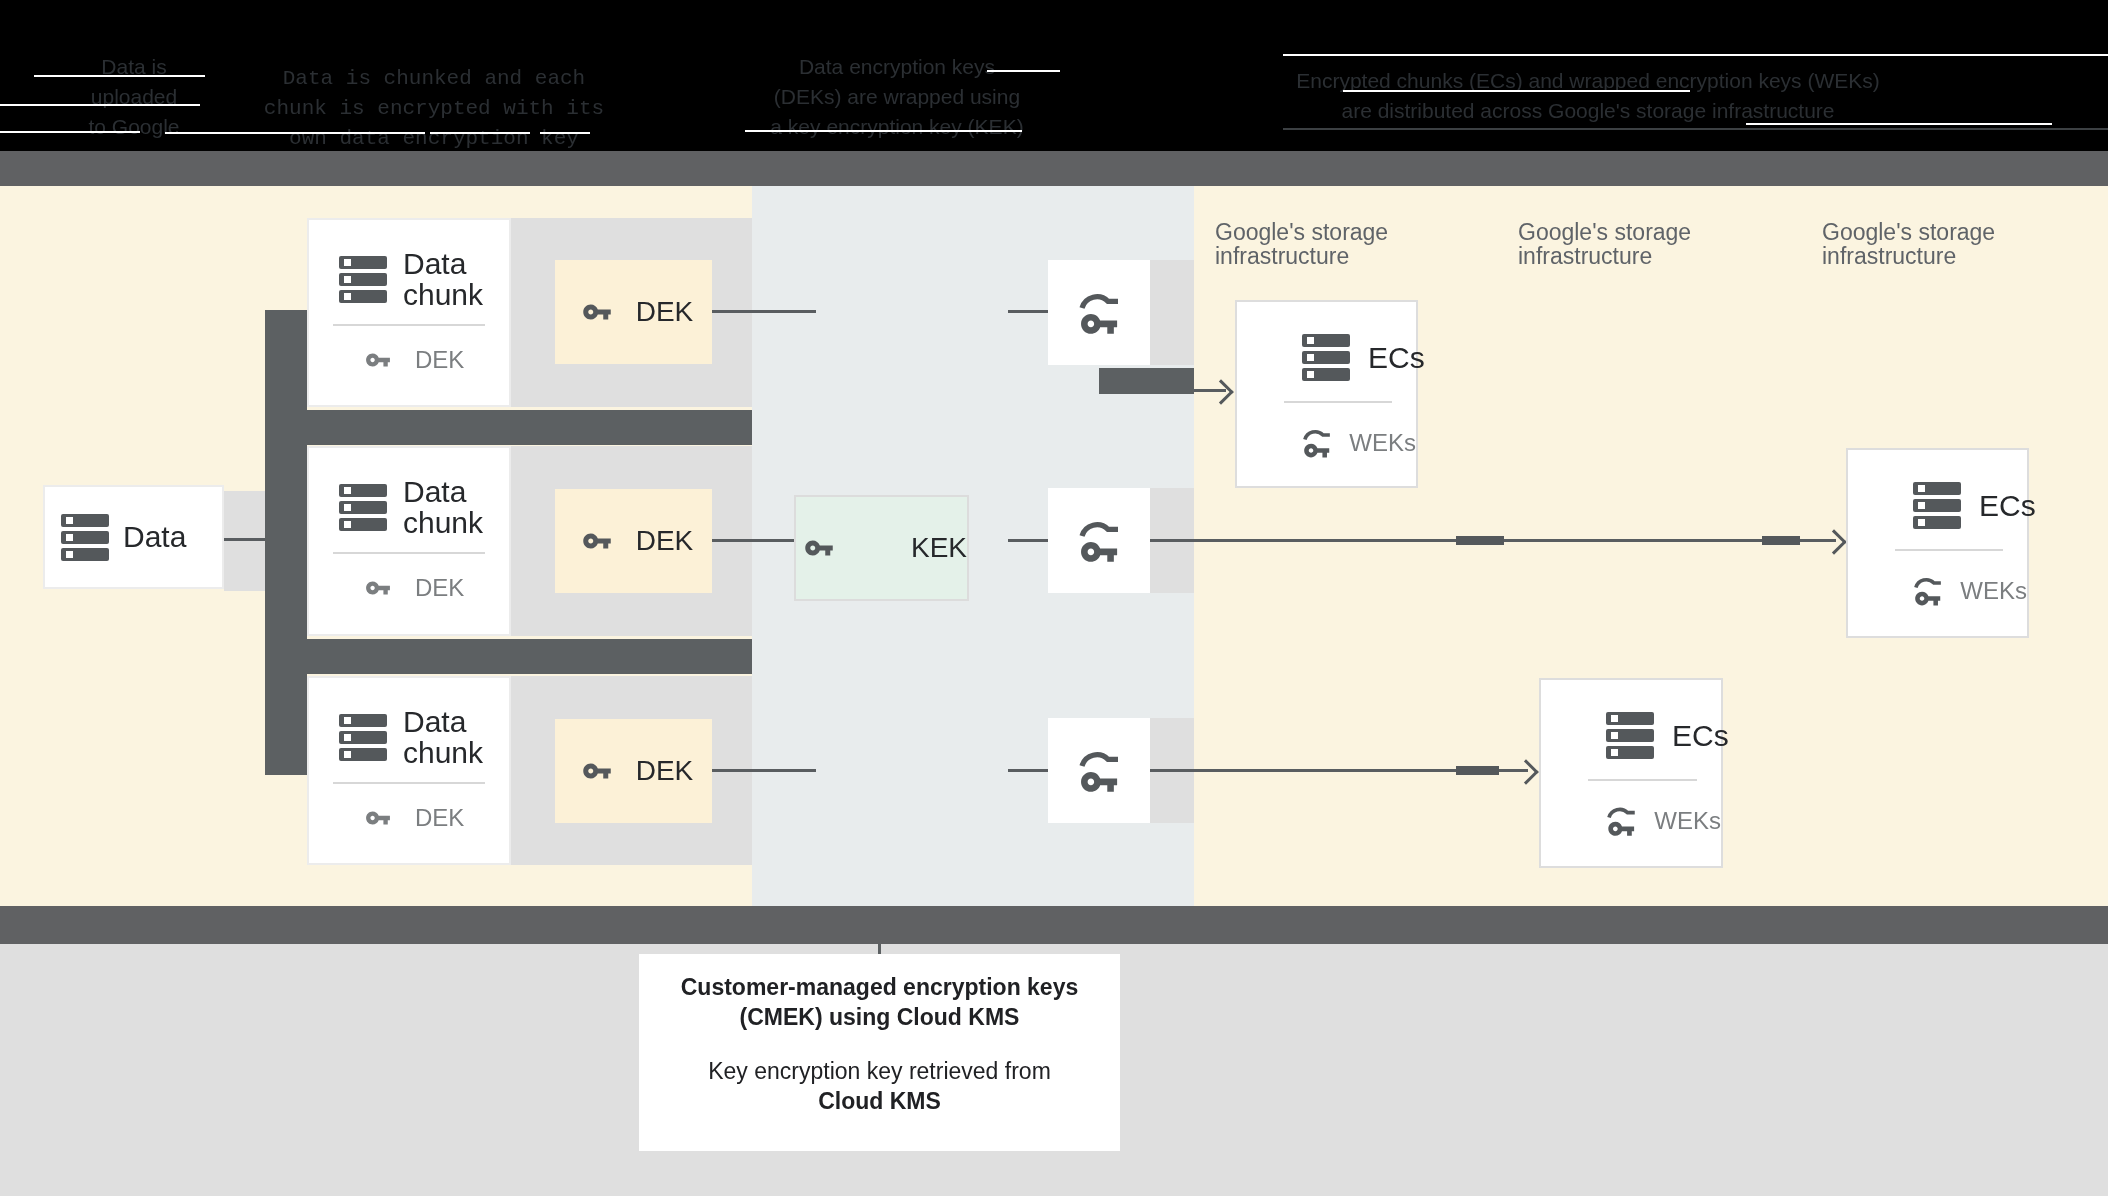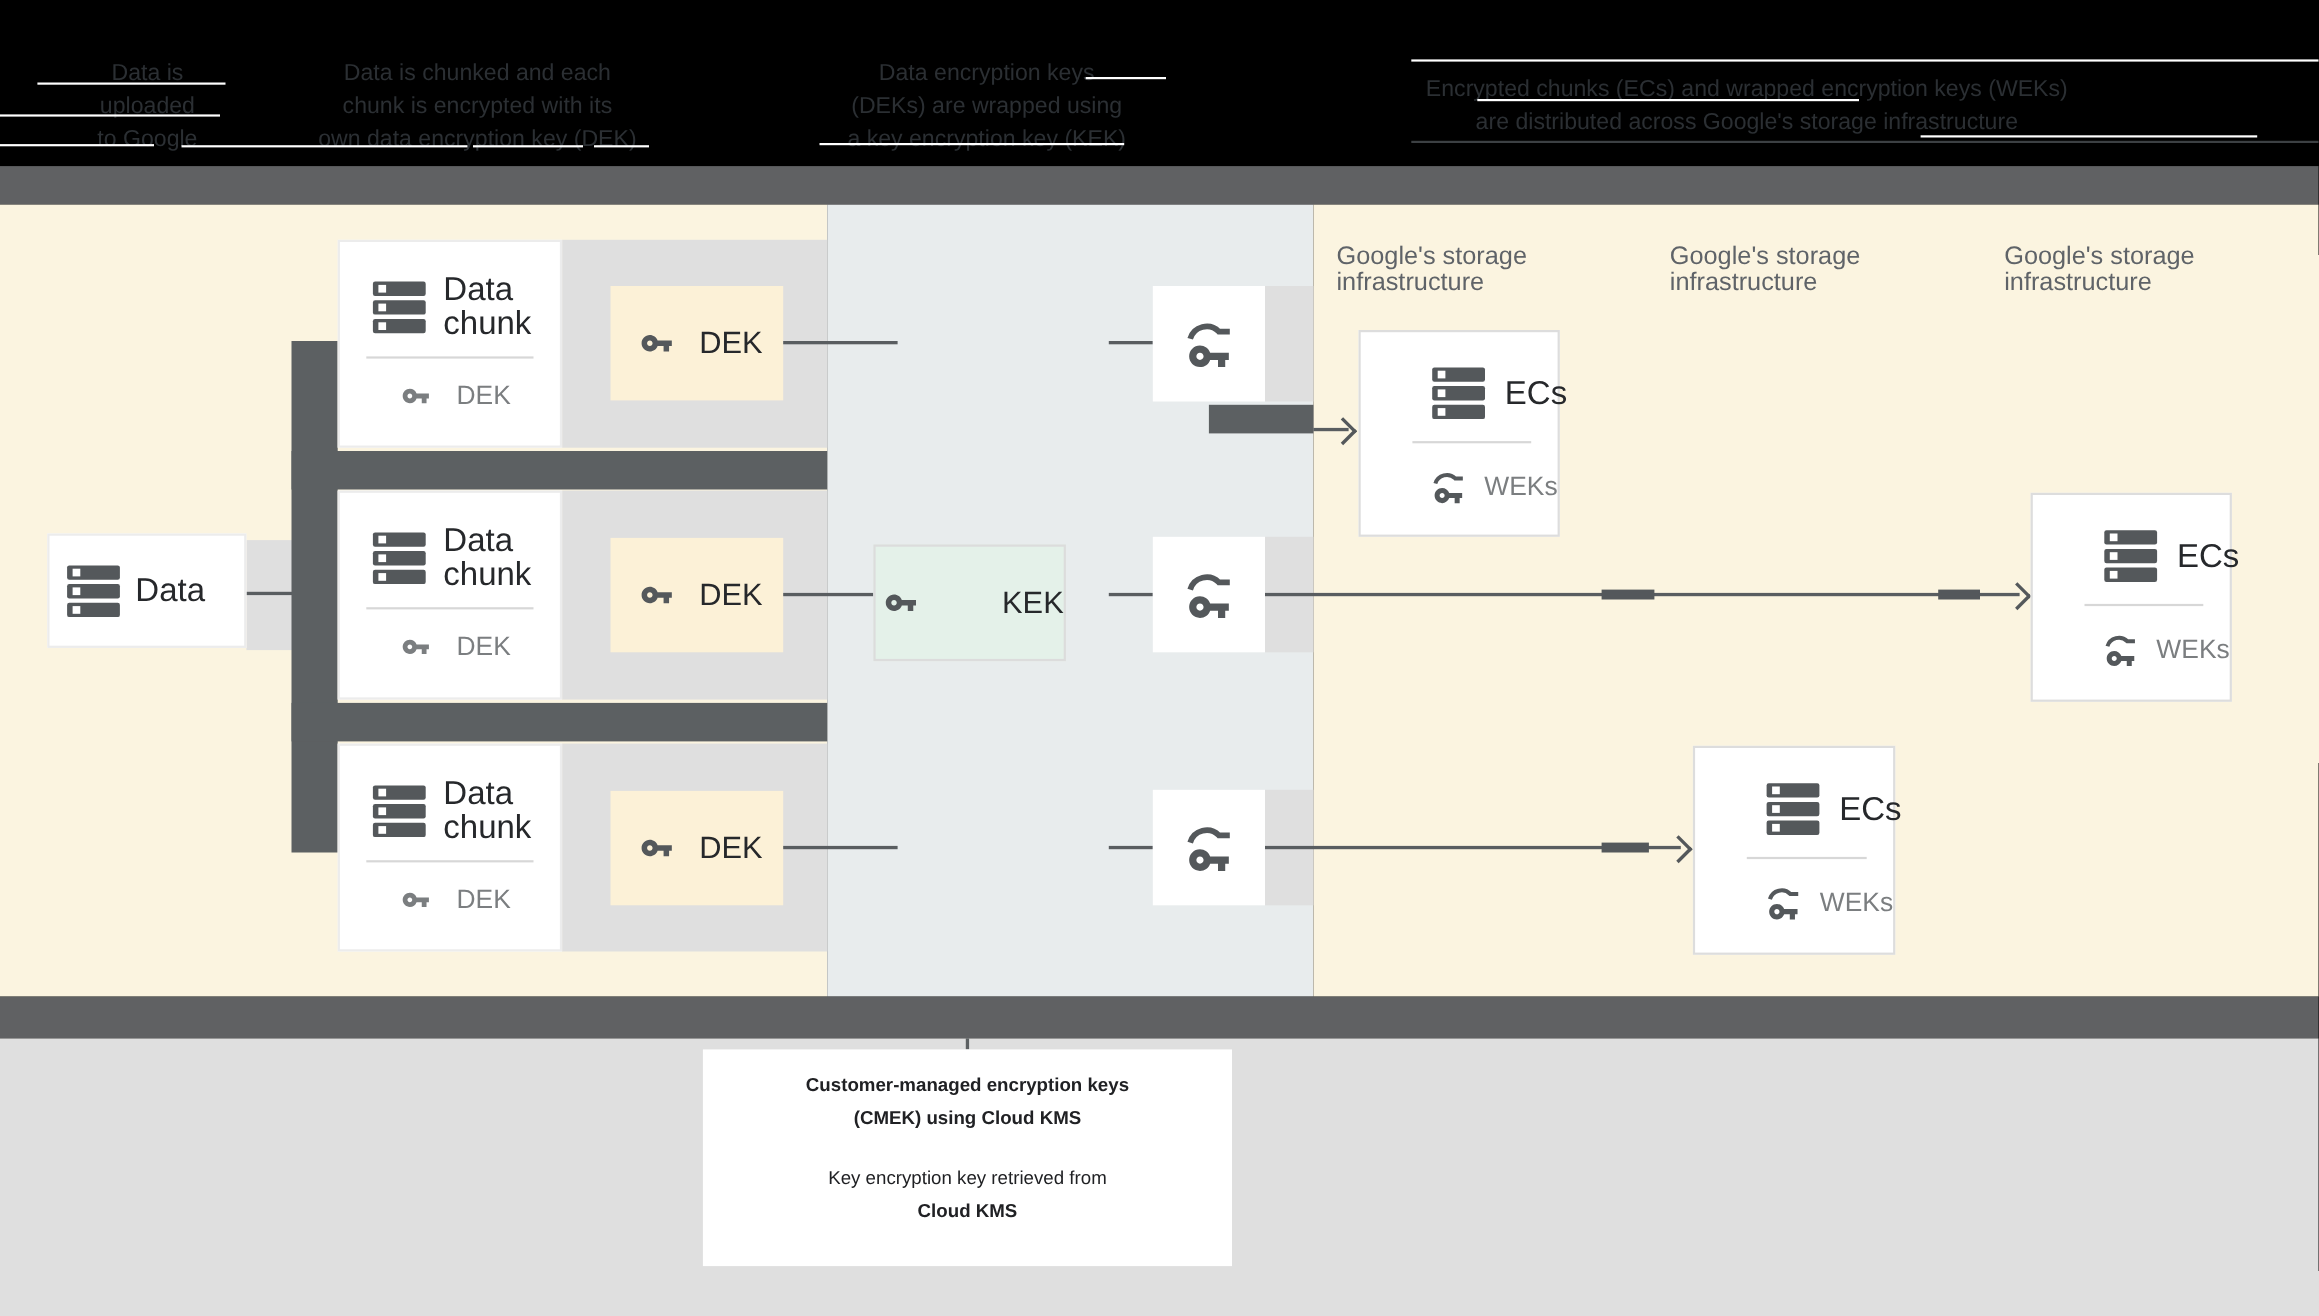--- a/index.html
+++ b/index.html
@@ -39,38 +39,38 @@
   .storelabel{position:absolute;color:#5f6368;font-size:23px;line-height:24px;}
   .chunkcard .toprow{display:flex;align-items:center;gap:16px;padding:28px 16px 0 30px;}
   .chunkcard .title{font-size:30px;line-height:31px;color:#26282b;width:95px;}
   .chunkcard .div,.ecscard .div{height:2px;background:#d7d7d7;margin:0 24px;}
   .chunkcard .botrow{display:flex;align-items:center;gap:18px;padding:20px 0 0 50px;}
   .ecscard .toprow{display:flex;align-items:center;gap:18px;padding:32px 0 0 42px;}
   .ecscard .botrow{display:flex;align-items:center;gap:16px;padding:22px 0 0 40px;}
   .databox{display:flex;align-items:center;gap:14px;padding-left:16px;}
   
   #caption{left:639px;top:954px;width:481px;height:197px;background:#fff;
-           text-align:center;color:#202124;font-size:17px;line-height:30px;}
+           text-align:center;color:#202124;font-size:23px;line-height:30px;}
   #caption .b{font-weight:bold;}
   #caption .pad{padding-top:18px;}
   .sp{height:24px;}
   svg.key{display:block;}
 </style>
 </head>
 <body>
 
 <div id="stage">
 
   <div id="hdr" class="abs">
     <div class="hcol" style="left:34px;top:52px;width:200px;">
       <div>Data is</div>
       <div>uploaded</div>
       <div>to Google</div>
     </div>
-    <div class="hcol" style="left:254px;top:52px;width:360px;">
+    <div class="hcol" style="left:254px;top:64px;width:360px;font-family:Liberation Mono, monospace;">
       <div>Data is chunked and each</div>
       <div>chunk is encrypted with its</div>
       <div>own data encryption key (DEK)</div>
     </div>
     <div class="hcol" style="left:717px;top:52px;width:360px;">
       <div>Data encryption keys</div>
       <div>(DEKs) are wrapped using</div>
       <div>a key encryption key (KEK)</div>
     </div>
     <div class="hcol" style="left:1288px;top:66px;width:600px;">

